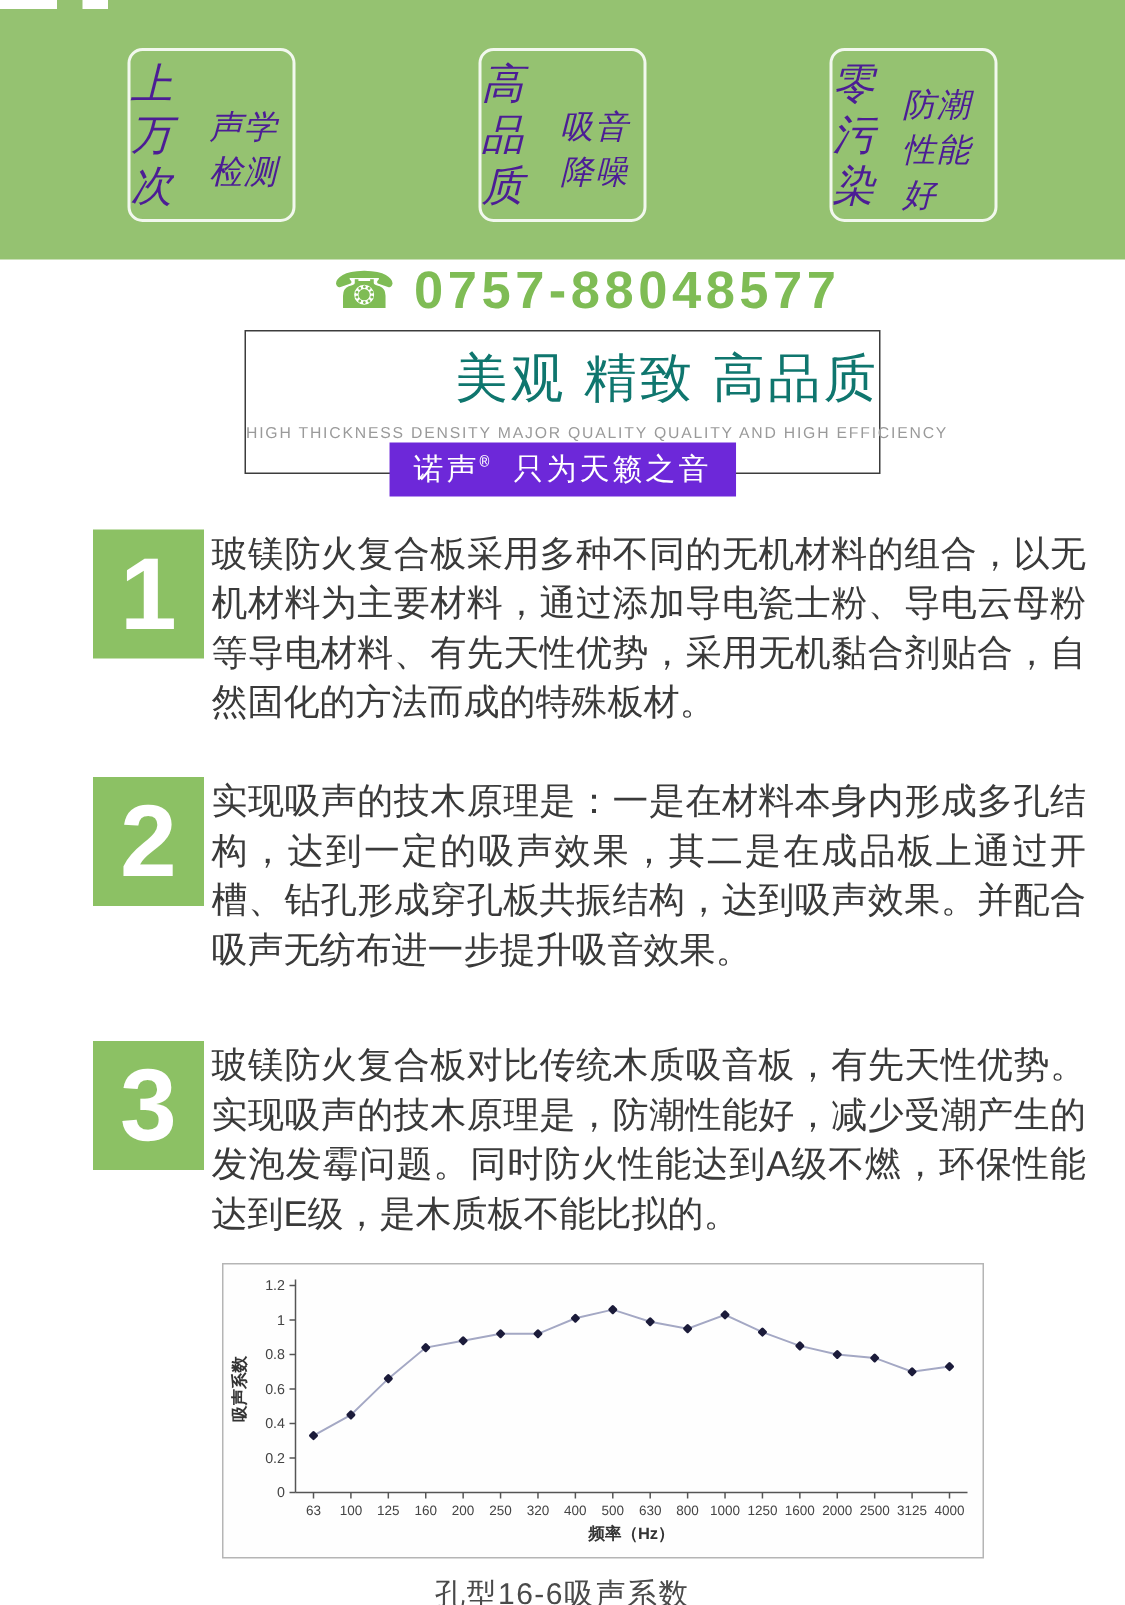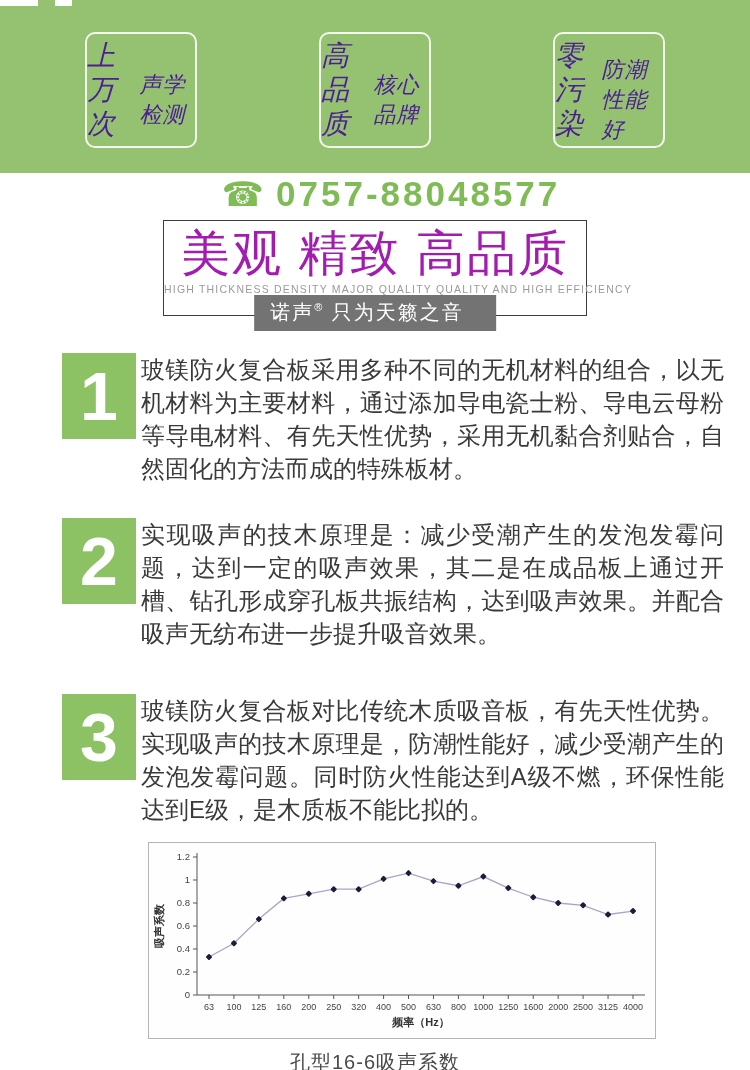--- a/index.html
+++ b/index.html
@@ -17,23 +17,23 @@
   .feature-line2 { font-size:22px; letter-spacing:1px; line-height:30px; margin-top:20px; }
 
   
   .phone-row { height:40px; display:flex; align-items:center; justify-content:center; position:relative; left:16px; margin-top:1px; }
   .phone-icon { font-size:34px; color:#7fbc55; margin-right:12px; line-height:1; }
   .phone-number { font-size:35px; font-weight:bold; color:#7fbc55; letter-spacing:3px;text-align:center; }
 
   
   .title-wrap { position:relative; width:424px; margin:6px auto 0 auto; }
   .title-box { border:1px solid #3c3c3c; height:96px; text-align:center; padding-top:6px; }
-  .big-title { font-size:49px; color:#a21caf; letter-spacing:2px; line-height:52px; white-space:nowrap; }
+  .big-title { font-size:35px; color:#0f766e; letter-spacing:2px; line-height:52px; white-space:nowrap;text-align:right; }
   .subtitle { font-size:10.5px; color:#9a9a9a; letter-spacing:1.2px; margin-top:4px; white-space:nowrap; }
-  .brand-badge { position:absolute; left:50%; bottom:-15px; transform:translateX(-50%); background:#737373; color:#ffffff; font-size:20px; letter-spacing:2px; padding:4px 32px 5px 16px; white-space:nowrap; }
+  .brand-badge { position:absolute; left:50%; bottom:-15px; transform:translateX(-50%); background:#6d28d9; color:#ffffff; font-size:20px; letter-spacing:2px; padding:4px 16px 5px 16px; white-space:nowrap;font-family:Liberation Mono, monospace; }
   .brand-badge sup { font-size:11px; }
 
   
   .section { display:flex; align-items:flex-start; margin-left:62px; margin-right:26px; }
   .sec-1 { margin-top:37px; }
   .sec-2 { margin-top:33px; }
   .sec-3 { margin-top:44px; }
   .num-square { flex-shrink:0; width:74px; height:86px; background:#8cc164; color:#ffffff; font-size:68px; font-weight:bold; display:flex; align-items:center; justify-content:center; line-height:1; }
   .sec-text { margin-left:5px; width:583px; font-size:24px; line-height:33px; color:#3a3a3a; text-align:justify; }
 
@@ -49,21 +49,21 @@
   <div class="top-banner">
     <div class="artifact a1"></div>
     <div class="artifact a2"></div>
     <div class="feature-row">
       <div class="feature-box">
         <div class="feature-line1">上万次</div>
         <div class="feature-line2">声学检测</div>
       </div>
       <div class="feature-box">
         <div class="feature-line1">高品质</div>
-        <div class="feature-line2">核心品牌</div>
+        <div class="feature-line2">吸音降噪</div>
       </div>
       <div class="feature-box">
         <div class="feature-line1">零污染</div>
         <div class="feature-line2">防潮性能好</div>
       </div>
     </div>
   </div>
 
   <div class="phone-row">
     <span class="phone-icon">☎</span>
@@ -78,21 +78,21 @@
     <div class="brand-badge"><span>诺声</span><sup>®</sup> <span>只为天籁之音</span></div>
   </div>
 
   <div class="section sec-1">
     <div class="num-square">1</div>
     <div class="sec-text">玻镁防火复合板采用多种不同的无机材料的组合，以无机材料为主要材料，通过添加导电瓷士粉、导电云母粉等导电材料、有先天性优势，采用无机黏合剂贴合，自然固化的方法而成的特殊板材。</div>
   </div>
 
   <div class="section sec-2">
     <div class="num-square">2</div>
-    <div class="sec-text">实现吸声的技木原理是：减少受潮产生的发泡发霉问题，达到一定的吸声效果，其二是在成品板上通过开槽、钻孔形成穿孔板共振结构，达到吸声效果。并配合吸声无纺布进一步提升吸音效果。</div>
+    <div class="sec-text">实现吸声的技木原理是：一是在材料本身内形成多孔结构，达到一定的吸声效果，其二是在成品板上通过开槽、钻孔形成穿孔板共振结构，达到吸声效果。并配合吸声无纺布进一步提升吸音效果。</div>
   </div>
 
   <div class="section sec-3">
     <div class="num-square">3</div>
     <div class="sec-text">玻镁防火复合板对比传统木质吸音板，有先天性优势。实现吸声的技木原理是，防潮性能好，减少受潮产生的发泡发霉问题。同时防火性能达到A级不燃，环保性能达到E级，是木质板不能比拟的。</div>
   </div>
 
   <div class="chart-panel">
     <svg id="chart-svg" width="506" height="195" viewBox="0 0 506 195">
         <line x1="48" y1="10" x2="48" y2="152" stroke="#555555" stroke-width="1"></line>

